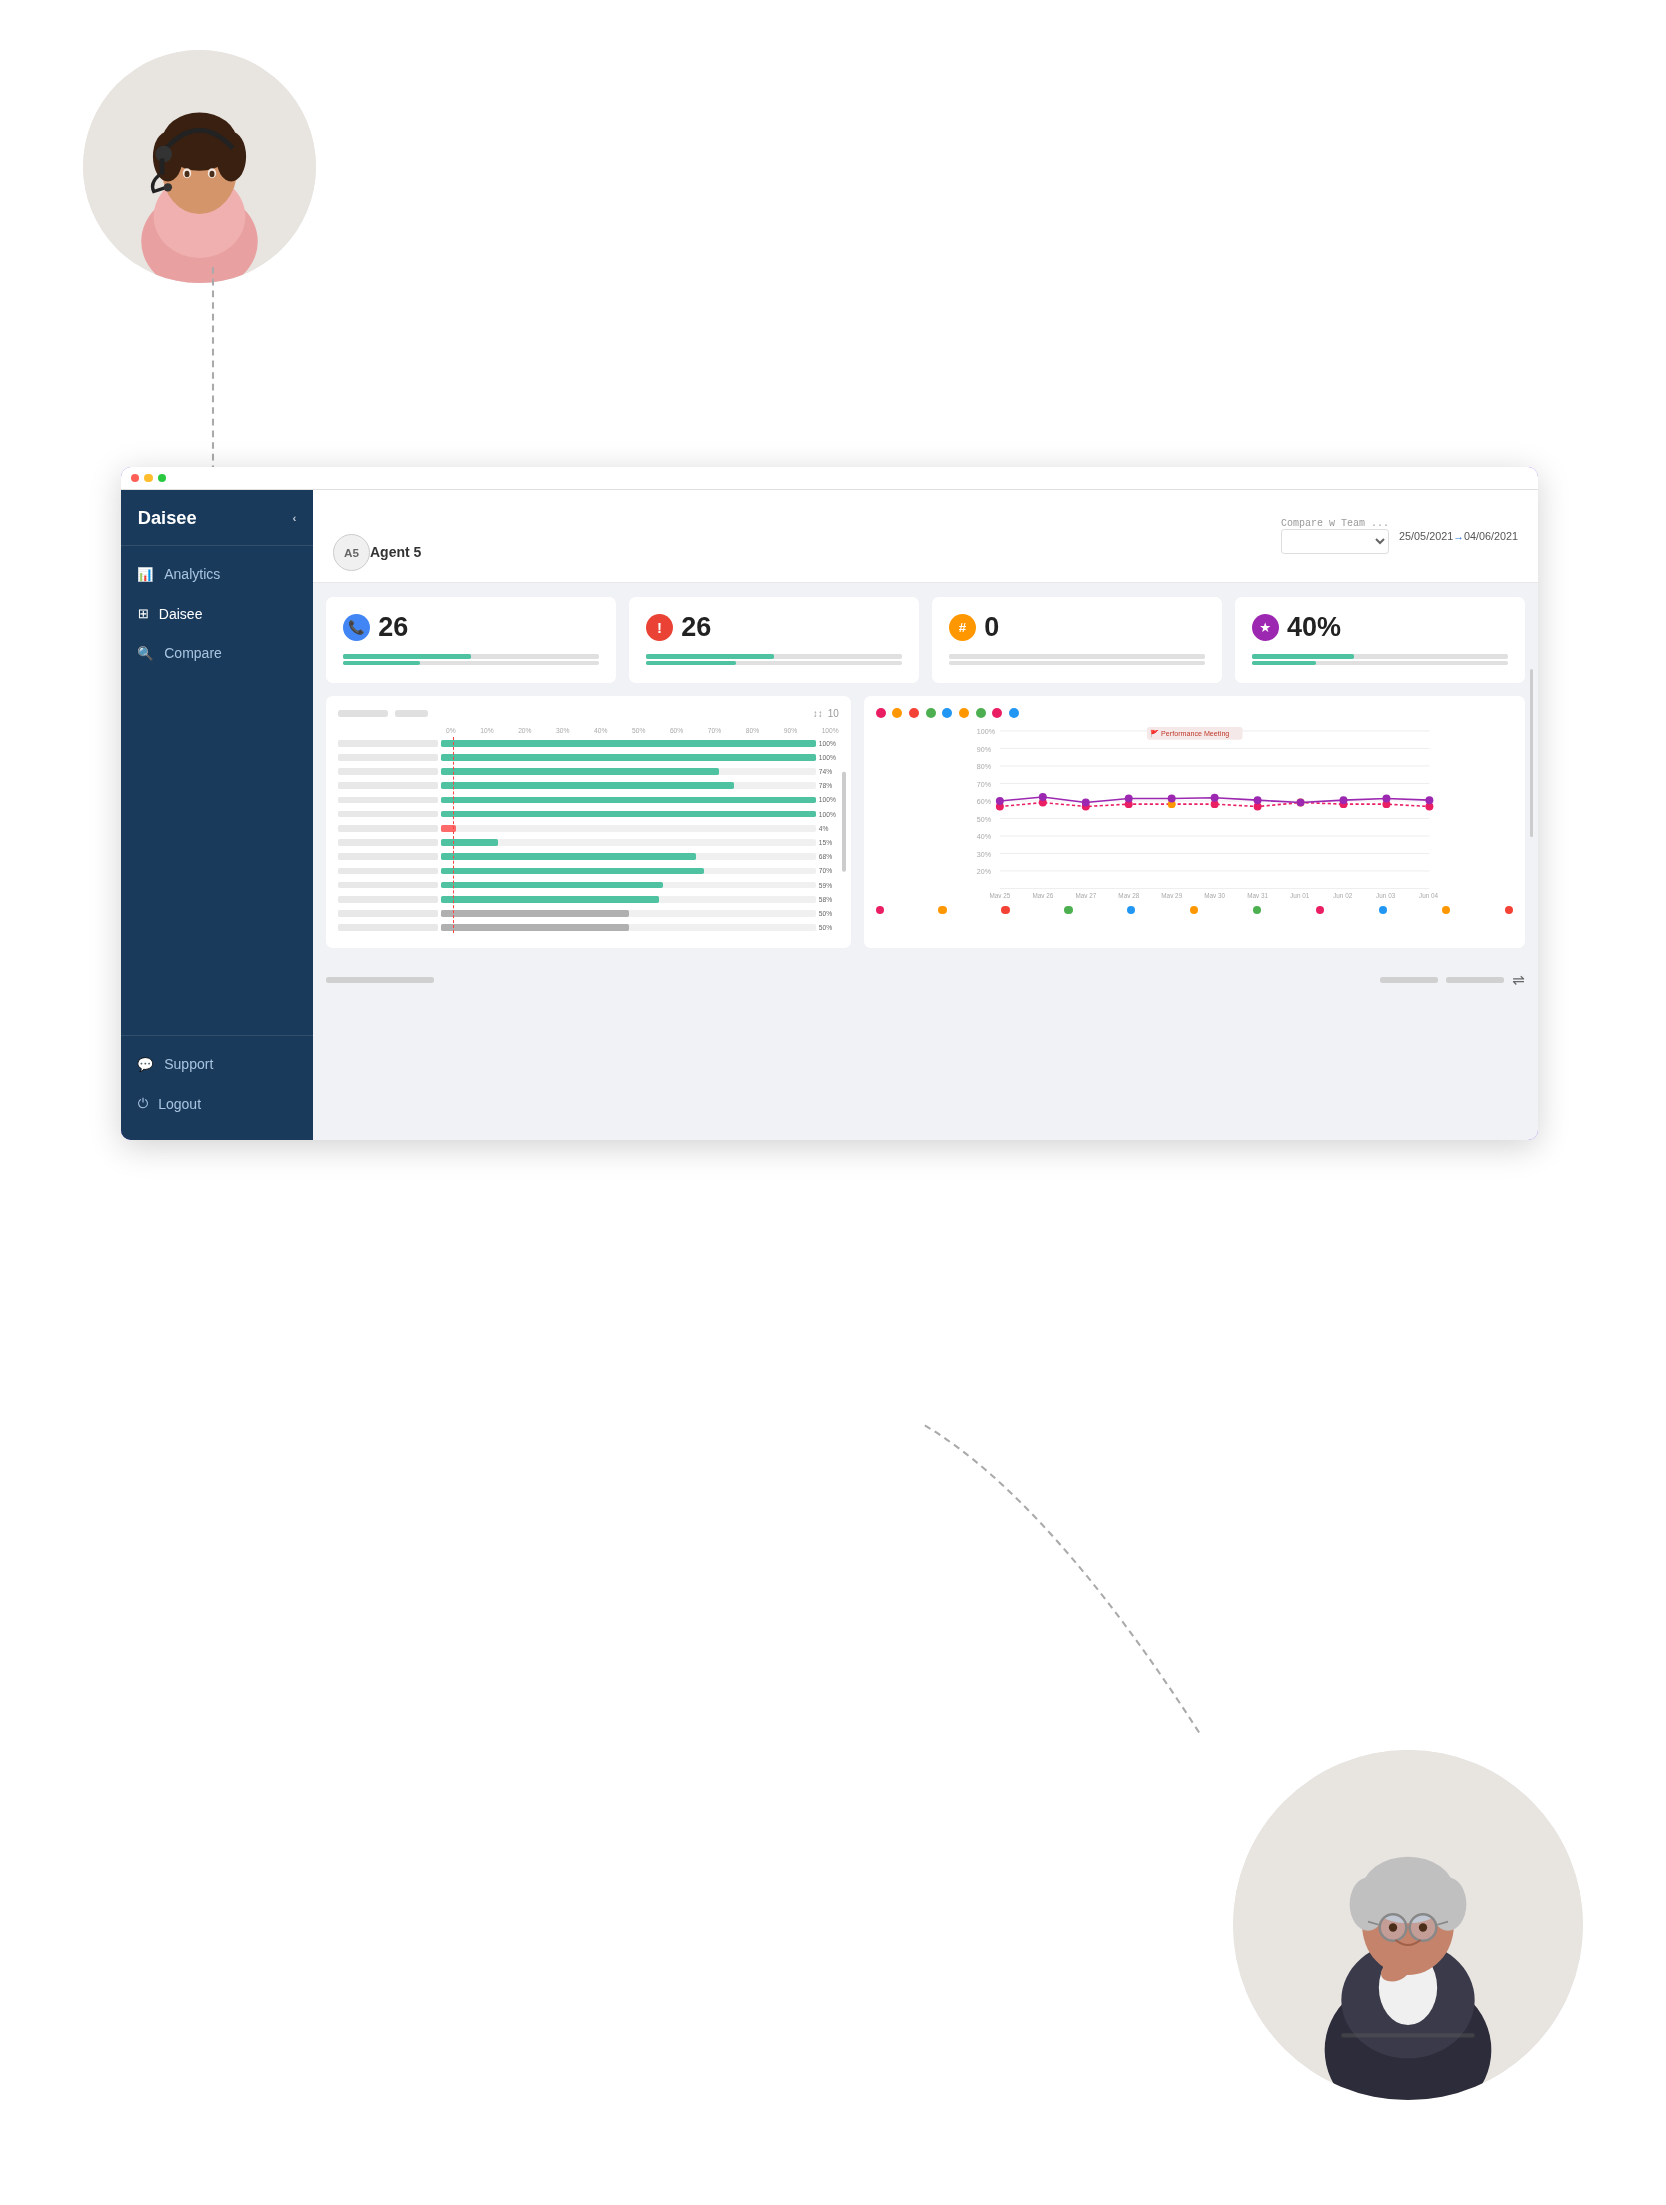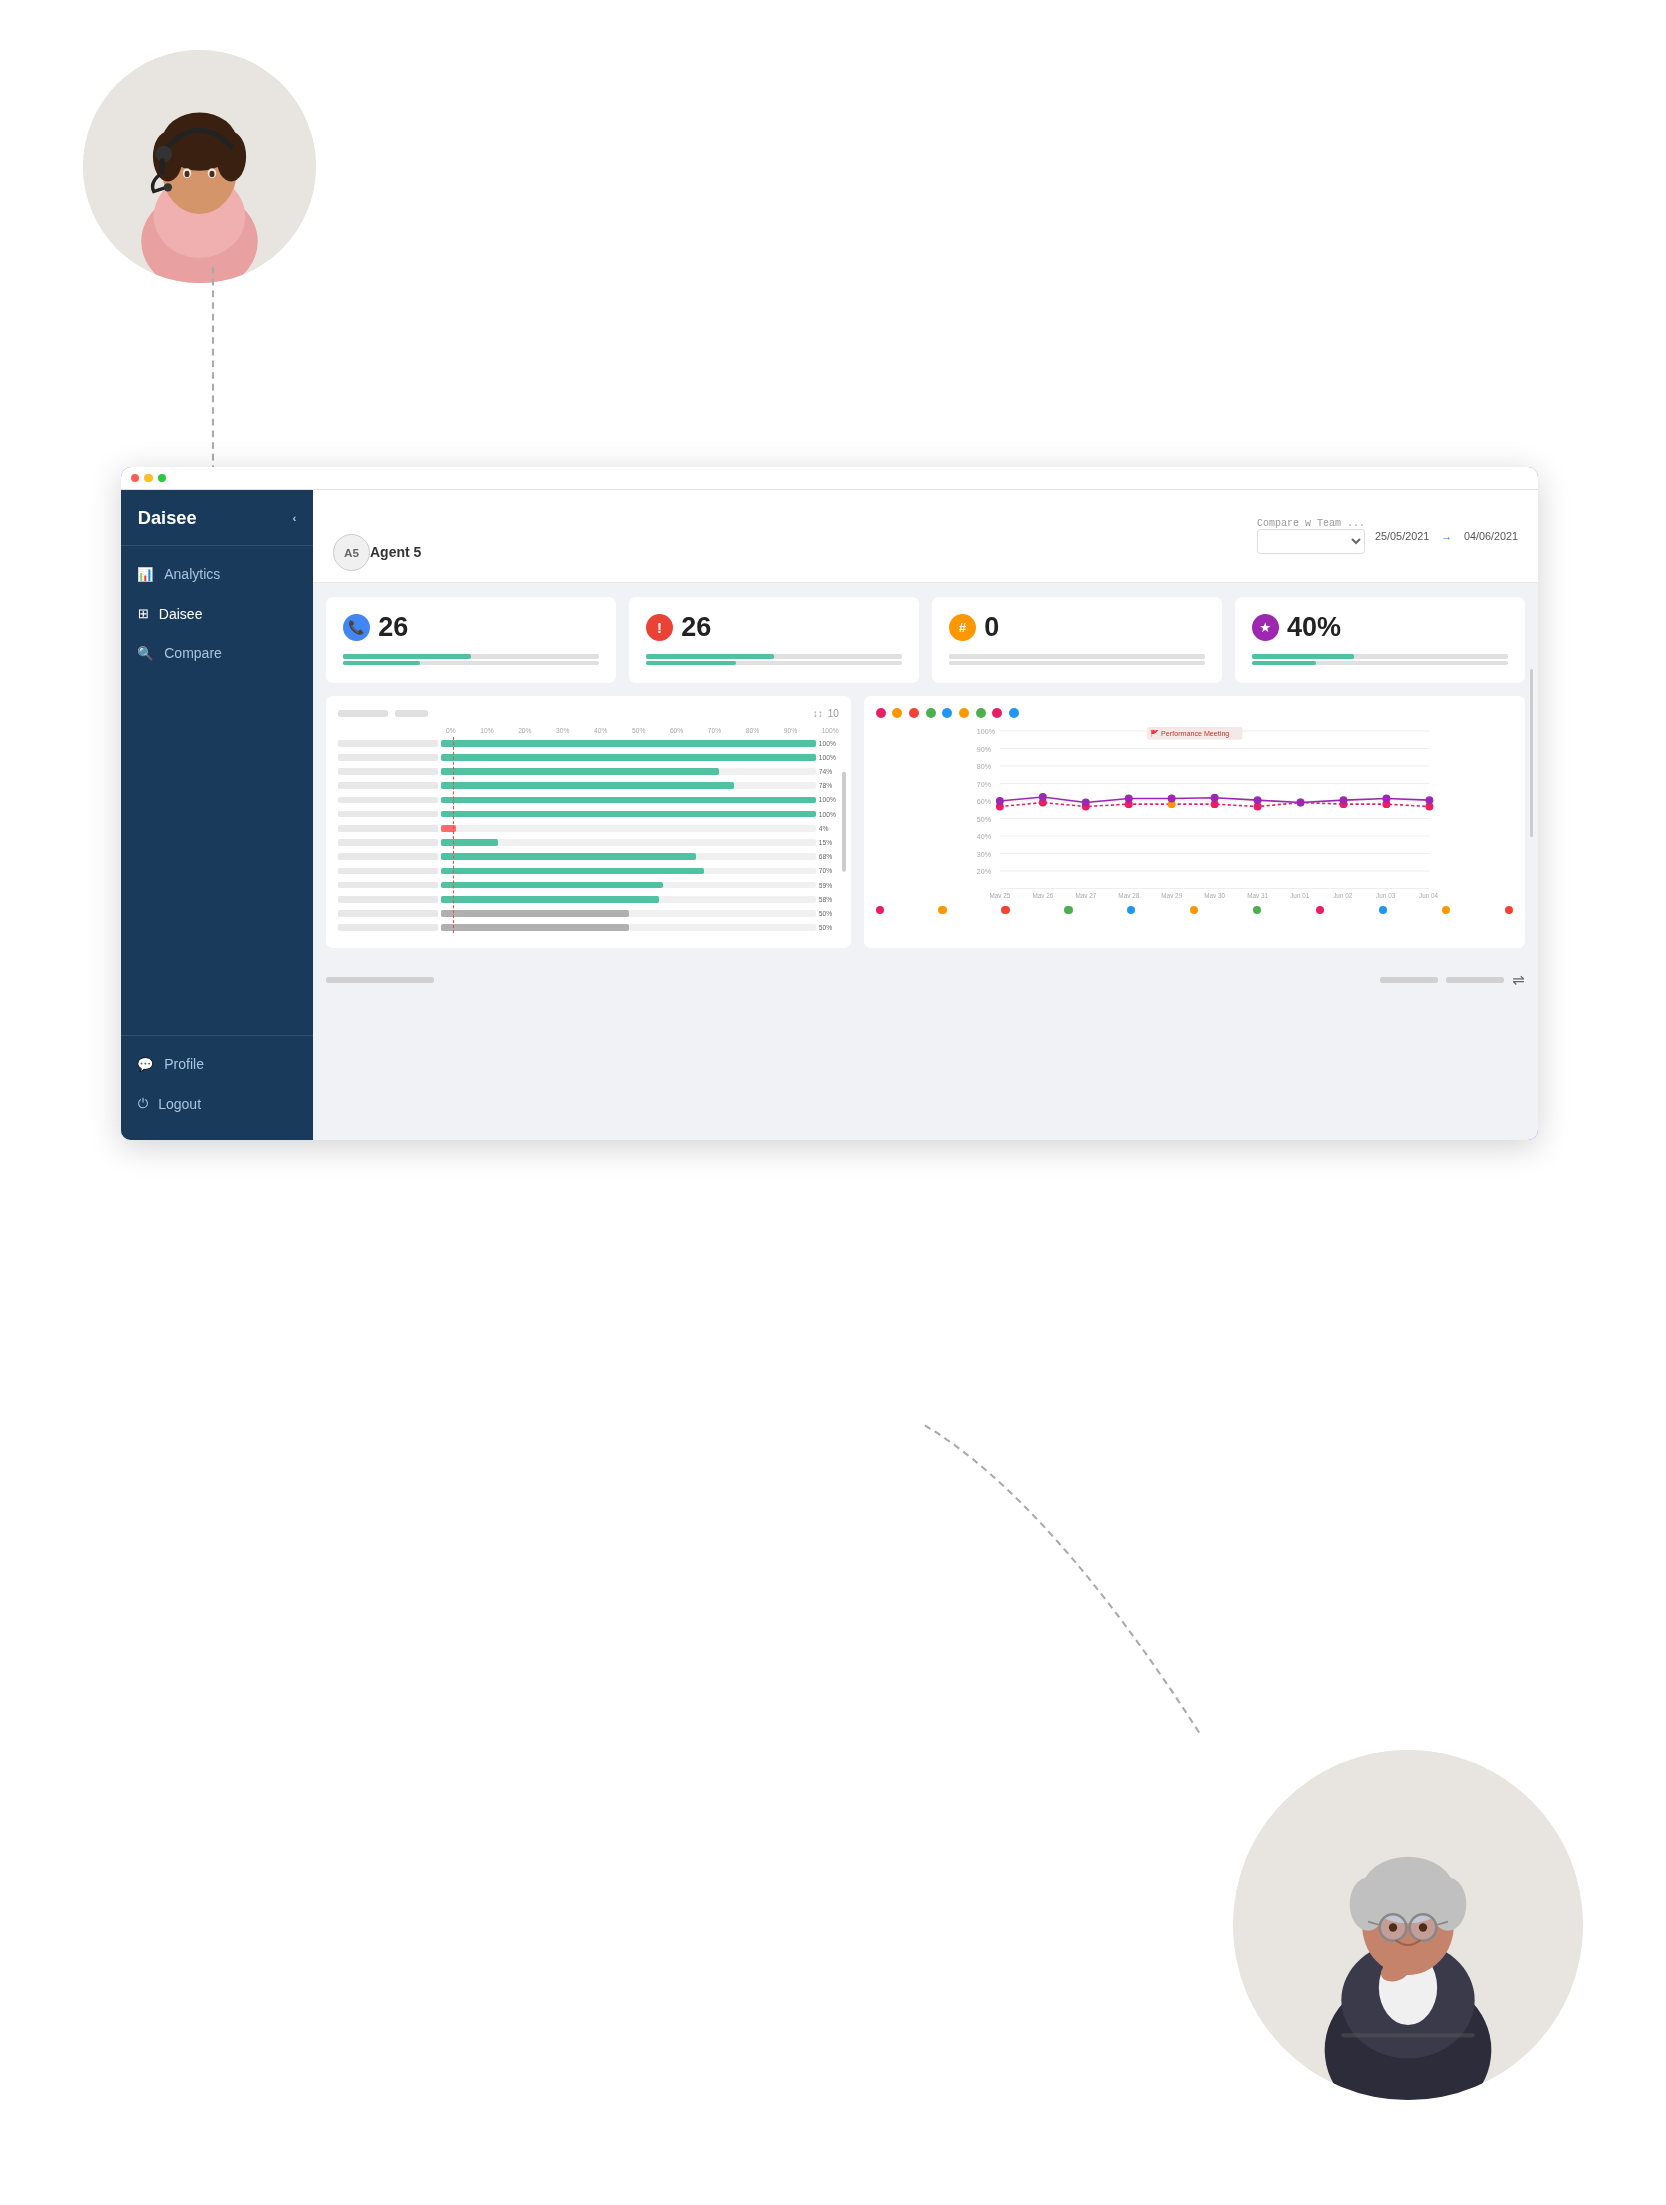--- a/index.html
+++ b/index.html
@@ -190,21 +190,21 @@
       padding: 4.2px 8.3px;
       font-size: 10px;
       color: #666;
       background: #fff;
       width: 108px;
       height: 25px;
     }
     .date-range {
       display: flex;
       align-items: center;
-      gap: 12px;
+      gap: 0;
       font-size: 10.8px;
       color: #555;
     }
     .date-arrow {
       color: #1a73e8;
     }
 
     
     .stats-row {
       display: flex;
@@ -392,21 +392,21 @@
         </div>
         <div class="sidebar-item">
           <span class="sidebar-item-icon">🔍</span>
           <span>Compare</span>
         </div>
       </div>
 
       <div class="sidebar-bottom">
         <div class="sidebar-item">
           <span class="sidebar-item-icon">💬</span>
-          <span>Profile</span>
+          <span>Support</span>
         </div>
         <div class="sidebar-item">
           <span class="sidebar-item-icon">⏻</span>
           <span>Logout</span>
         </div>
       </div>
     </div>
 
     <div class="main-content">
 

